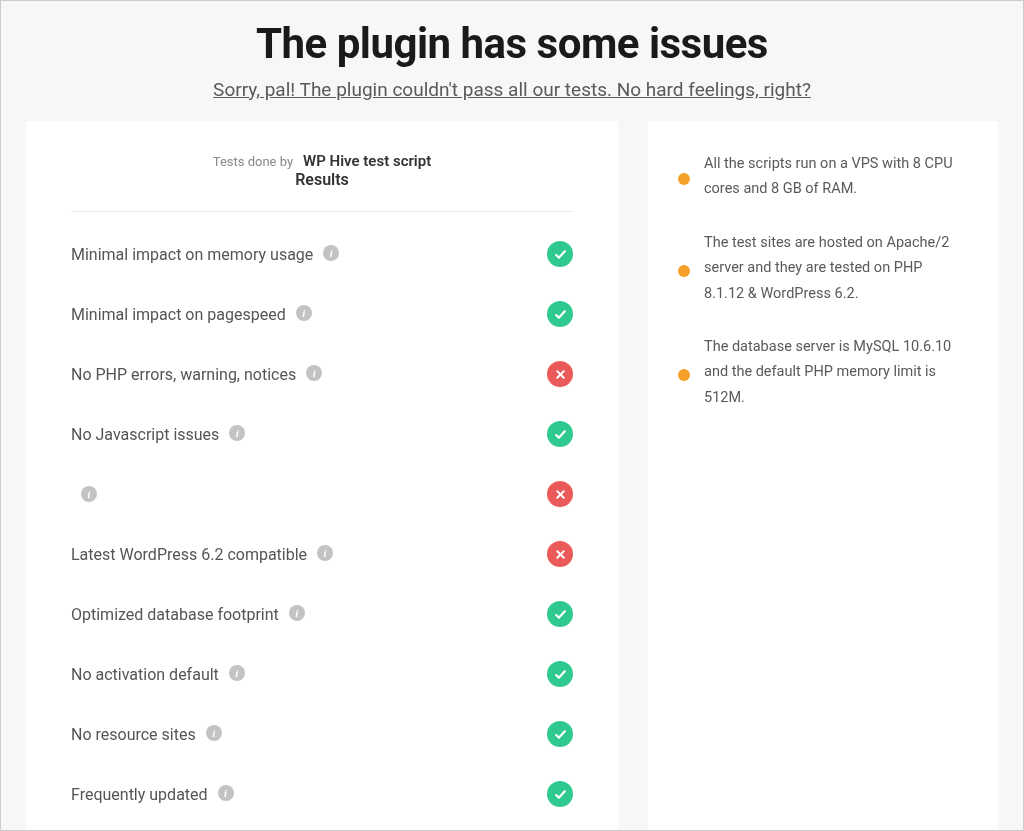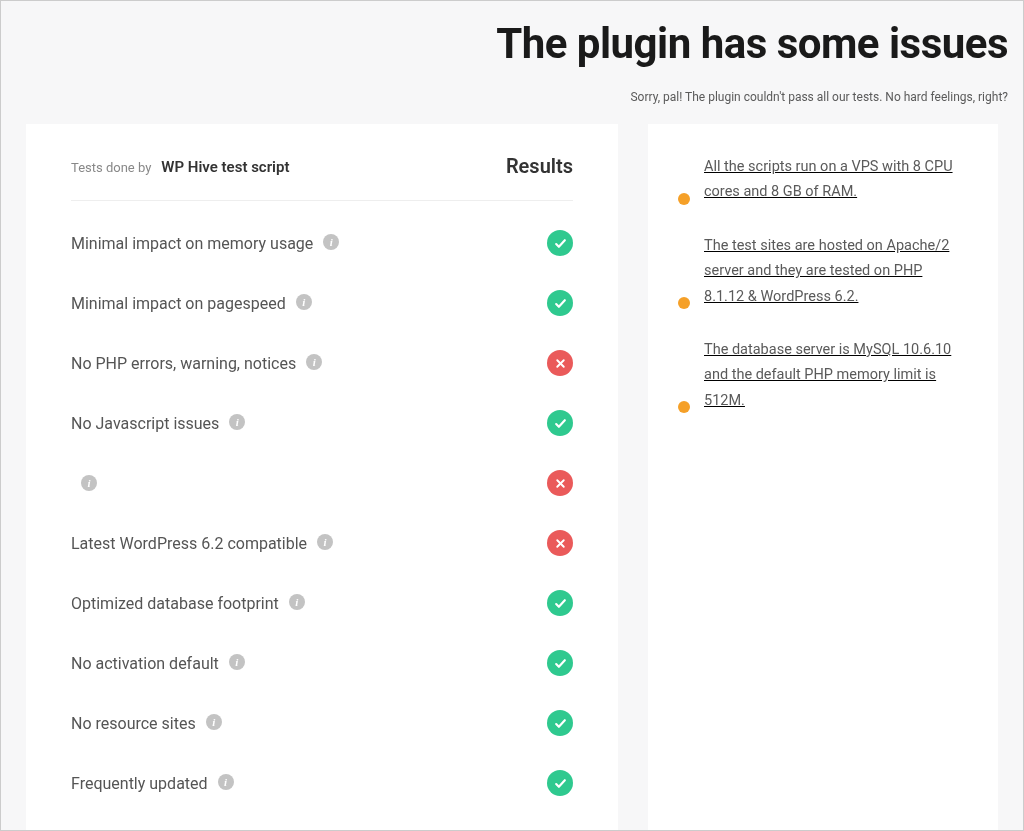--- a/index.html
+++ b/index.html
@@ -12,66 +12,68 @@
       background: #f7f7f8;
       width: 1024px;
       height: 831px;
       overflow: hidden;
       border: 1px solid #ccc;
     }
     .container {
       padding: 0 15px;
     }
     .header-section {
-      text-align: right;
+      text-align: center;
       padding: 18px 0 20px 0;
     }
     .main-title {
       font-size: 42px;
       font-weight: 700;
       color: #1a1a1a;
       letter-spacing: -0.5px;
     }
     .subtitle {
-      font-size: 12px;
+      font-size: 19px;
       color: #5a5a5a;
-      margin-top: 22px;
+      margin-top: 10px;
       font-weight: 400;
+      text-decoration: underline;
     }
     .content-wrapper {
       display: flex;
       gap: 30px;
       padding: 0 10px;
     }
     .tests-panel {
       background: #ffffff;
       flex: 1;
       padding: 30px 45px 30px 45px;
       max-width: 610px;
     }
     .tests-header {
       display: flex;
       justify-content: space-between;
       align-items: center;
       padding-bottom: 22px;
       border-bottom: 1px solid #eee;
       margin-bottom: 12px;
+      flex-direction: column;
     }
     .tests-done-by {
       font-size: 13px;
       color: #888;
     }
     .tests-script {
       font-size: 15px;
       font-weight: 600;
       color: #333;
       margin-left: 6px;
     }
     .results-header {
-      font-size: 20px;
+      font-size: 16px;
       font-weight: 600;
       color: #333;
     }
     .test-row {
       display: flex;
       justify-content: space-between;
       align-items: center;
       padding: 17px 0;
     }
     .test-label {
@@ -128,23 +130,22 @@
     }
     .info-intro .bold {
       font-weight: 700;
       color: #444;
     }
     .info-list {
       list-style: none;
     }
     .info-item {
       display: flex;
-      align-items: flex-end;
+      align-items: center;
       margin-bottom: 28px;
-      text-decoration: underline;
     }
     .bullet-orange {
       width: 12px;
       height: 12px;
       min-width: 12px;
       background: #f5a028;
       border-radius: 50%;
       margin-right: 14px;
       margin-top: 6px;
     }

